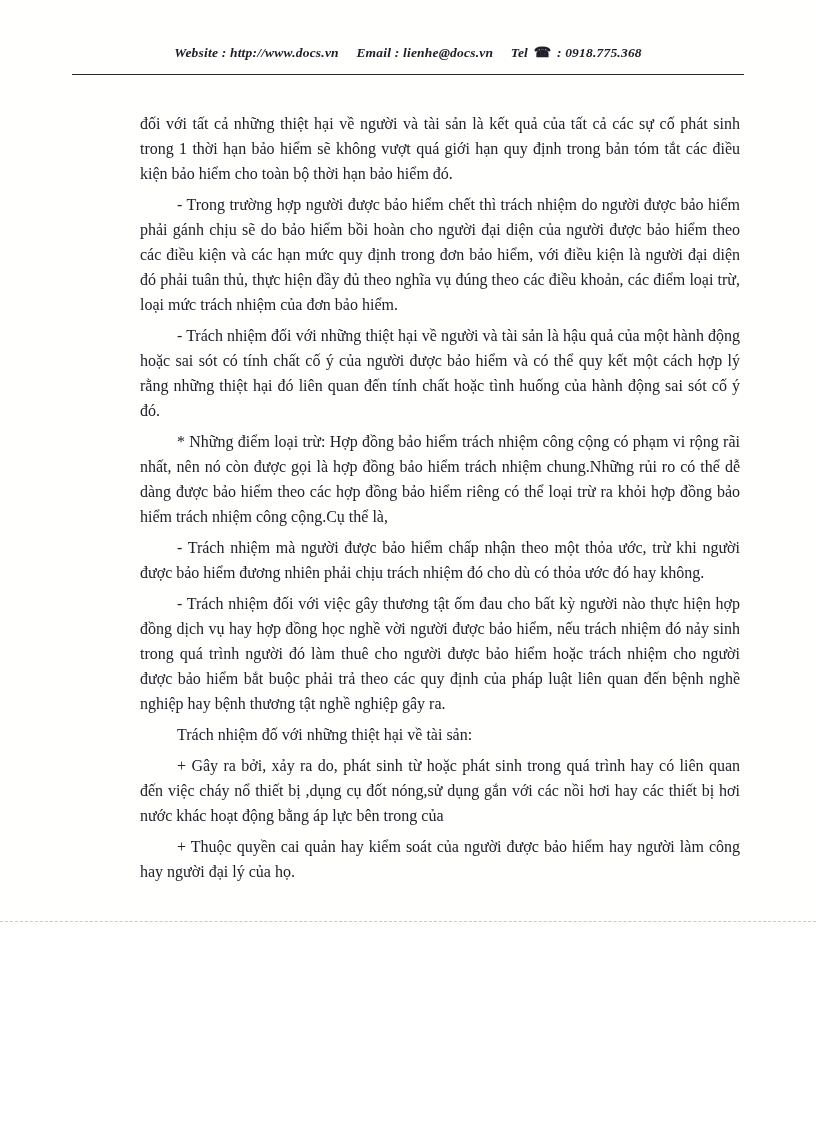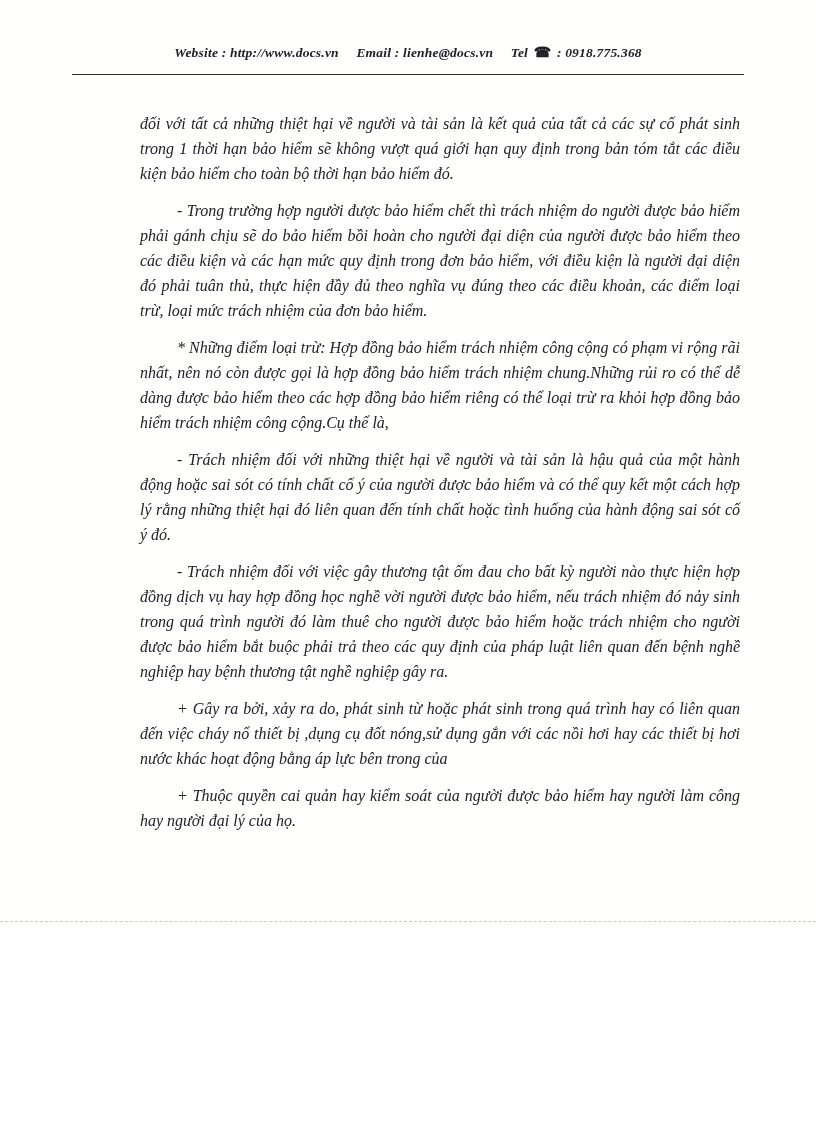--- a/index.html
+++ b/index.html
@@ -37,22 +37,21 @@
     font-size: 14px;
     margin: 0 2px;
   }
   .doc-body {
     margin: 36px 76px 0 140px;
     font-size: 16px;
     line-height: 25px;
     text-align: justify;
   }
   .doc-body p {
-    margin: 12px 0 6px 0;
-    font-style: italic;
+    margin: 0 0 6px 0;
   }
   .doc-body p.indent {
     text-indent: 37px;
   }
   .page-footer {
     position: absolute;
     left: 140px;
     width: 600px;
     top: 1038px;
     text-align: center;
@@ -74,23 +73,25 @@
 
   <div class="header-line">
     <span class="seg">Website : http://www.docs.vn</span>
     <span class="seg">Email  : lienhe@docs.vn</span>
     <span class="seg"><span>Tel</span> <span class="phone-glyph">☎</span> <span>: 0918.775.368</span></span>
   </div>
 
   <div class="doc-body">
     <p>đối với tất cả những thiệt hại về người và tài sản là kết quả của tất cả các sự cố phát sinh trong 1 thời hạn bảo hiểm sẽ không vượt quá giới hạn quy định trong bản tóm tắt các điều kiện bảo hiểm cho toàn bộ thời hạn bảo hiểm đó.</p>
     <p class="indent">- Trong trường hợp người được bảo hiểm chết thì trách nhiệm do người được bảo hiểm phải gánh chịu sẽ do bảo hiểm bồi hoàn cho người đại diện của người được bảo hiểm theo các điều kiện và các hạn mức quy định trong đơn bảo hiểm, với điều kiện là người đại diện đó phải tuân thủ, thực hiện đầy đủ theo nghĩa vụ đúng theo các điều khoản, các điểm loại trừ, loại mức trách nhiệm của đơn bảo hiểm.</p>
+    <p class="indent">- Trách nhiệm đối với những thiệt hại về người và tài sản là hậu quả của một hành động hoặc sai sót có tính chất cố ý của người được bảo hiểm và có thể quy kết một cách hợp lý rằng những thiệt hại đó liên quan đến tính chất hoặc tình huống của hành động sai sót cố ý đó.</p>
     <p class="indent">* Những điểm loại trừ: Hợp đồng bảo hiểm trách nhiệm công cộng có phạm vi rộng rãi nhất, nên nó còn được gọi là hợp đồng bảo hiểm trách nhiệm chung.Những rủi ro có thể dễ dàng được bảo hiểm theo các hợp đồng bảo hiểm riêng có thể loại trừ ra khỏi hợp đồng bảo hiểm trách nhiệm công cộng.Cụ thể là,</p>
-    <p class="indent">- Trách nhiệm đối với những thiệt hại về người và tài sản là hậu quả của một hành động hoặc sai sót có tính chất cố ý của người được bảo hiểm và có thể quy kết một cách hợp lý rằng những thiệt hại đó liên quan đến tính chất hoặc tình huống của hành động sai sót cố ý đó.</p>
+    <p class="indent">- Trách nhiệm mà người được bảo hiểm chấp nhận theo một thỏa ước, trừ khi người được bảo hiểm đương nhiên phải chịu trách nhiệm đó cho dù có thỏa ước đó hay không.</p>
     <p class="indent">- Trách nhiệm đối với việc gây thương tật ốm đau cho bất kỳ người nào thực hiện hợp đồng dịch vụ hay hợp đồng học nghề vời người được bảo hiểm, nếu trách nhiệm đó nảy sinh trong quá trình người đó làm thuê cho người được bảo hiểm hoặc trách nhiệm cho người được bảo hiểm bắt buộc phải trả theo các quy định của pháp luật liên quan đến bệnh nghề nghiệp hay bệnh thương tật nghề nghiệp gây ra.</p>
+    <p class="indent">Trách nhiệm đố với những thiệt hại về tài sản:</p>
     <p class="indent">+ Gây ra bởi, xảy ra do, phát sinh từ hoặc phát sinh trong quá trình hay có liên quan đến việc cháy nổ thiết bị ,dụng cụ đốt nóng,sử dụng gắn với các nồi hơi hay các thiết bị hơi nước khác hoạt động bằng áp lực bên trong của</p>
     <p class="indent">+ Thuộc quyền cai quản hay kiểm soát của người được bảo hiểm hay người làm công hay người đại lý của họ.</p>
   </div>
 
   <div class="page-footer">
     <span>6</span>
   </div>
 
   <div class="bottom-edge"></div>
 

